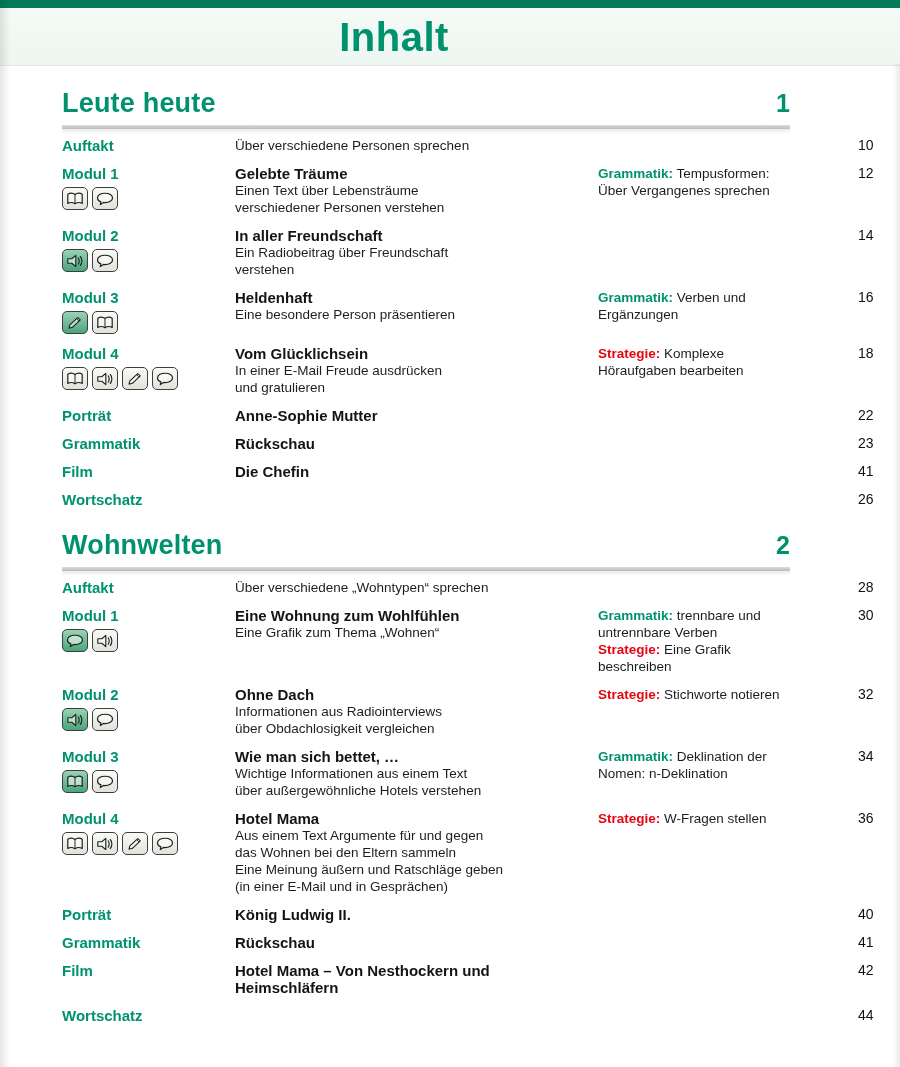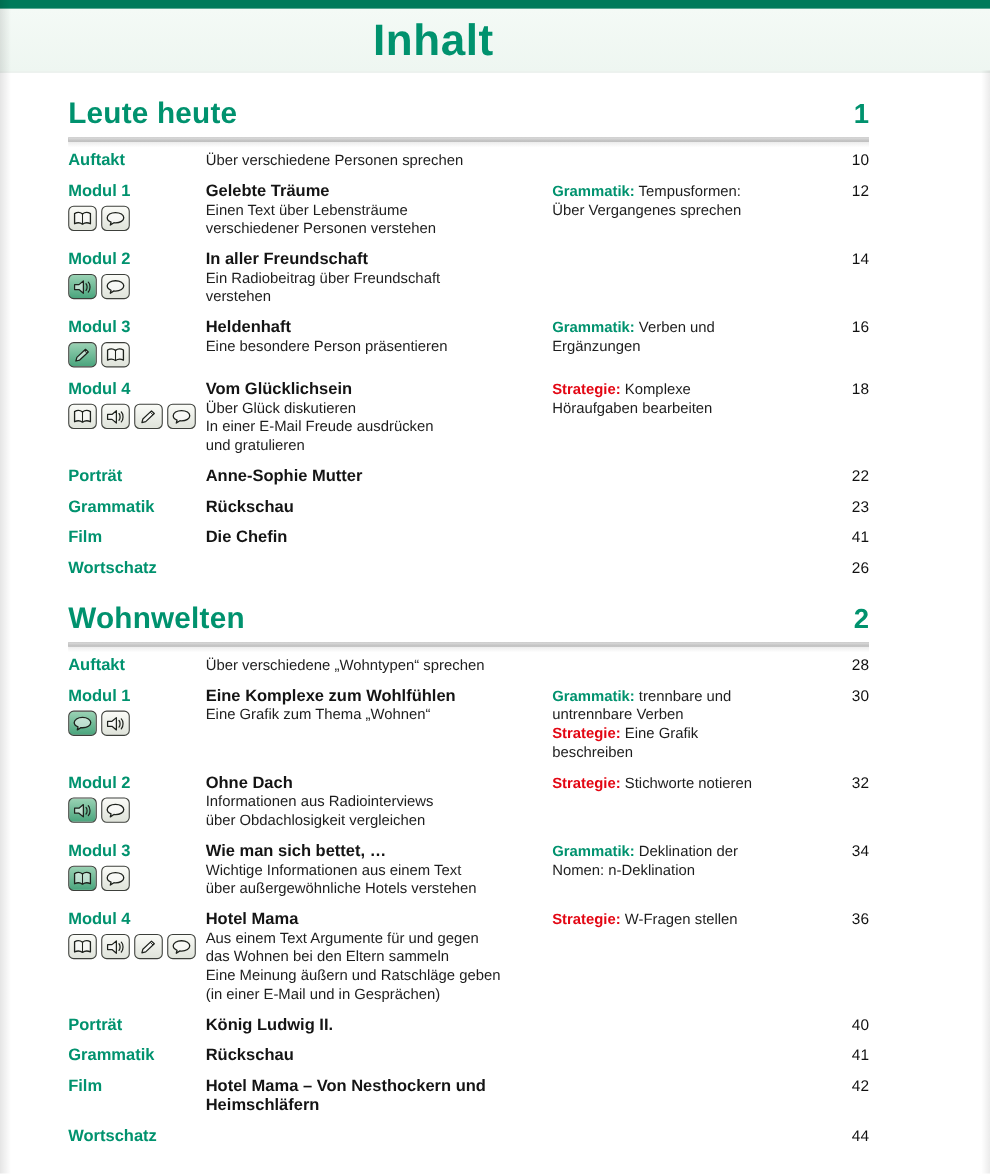--- a/index.html
+++ b/index.html
@@ -54,20 +54,21 @@
   .ch-rule::after{
     content:"";display:block;height:9px;
     background:linear-gradient(#dcdcdc, rgba(255,255,255,0));
   }
 
   .row{
     display:grid;
     grid-template-columns:125px 315px 212px 1fr;
     margin-top:8px;margin-bottom:11px;
     align-items:start;
+    gap:48px;
   }
   .label{color:var(--accent);font-weight:bold;font-size:15px;line-height:17px;}
   .icons{display:flex;gap:4px;margin-top:5px;}
   .icon{
     width:26px;height:23px;border:1.5px solid #3c3f3a;border-radius:5px;
     background:linear-gradient(#fafbf7,#dfe3da);
     display:inline-flex;align-items:center;justify-content:center;
   }
   .icon.hl{background:linear-gradient(#9ad2b4,#4aa57d);}
   .icon svg{width:20px;height:16px;display:block;}
@@ -217,21 +218,20 @@
             </span>
             <span class="icon">
               <svg viewBox="0 0 24 20">
                 <path d="M12 2.8 C6.6 2.8 2.6 5.4 2.6 8.6 C2.6 10.8 4.3 12.6 6.9 13.6 L6.1 17 L10.2 14.3 C10.8 14.4 11.4 14.5 12 14.5 C17.4 14.5 21.4 11.8 21.4 8.6 C21.4 5.4 17.4 2.8 12 2.8 Z" fill="rgba(255,255,255,.55)" stroke="#1e221d" stroke-width="1.5" stroke-linejoin="round"></path>
               </svg>
             </span>
           </div>
         </div>
         <div class="c2">
           <div class="title">Vom Glücklichsein</div>
-          <div class="desc">Über Glück diskutieren</div>
           <div class="desc">In einer E-Mail Freude ausdrücken</div>
           <div class="desc">und gratulieren</div>
         </div>
         <div class="c3">
           <div class="note-seg"><span class="note-tag strategie">Strategie:</span> Komplexe Höraufgaben bearbeiten</div>
         </div>
         <div class="c4 page">18</div>
       </div>
       <div class="row">
         <div class="c1">
@@ -300,21 +300,21 @@
             <span class="icon">
               <svg viewBox="0 0 24 20">
                 <polygon points="3,7.2 8,7.2 13,3 13,17 8,12.8 3,12.8" fill="rgba(255,255,255,.55)" stroke="#1e221d" stroke-width="1.4" stroke-linejoin="round"></polygon>
                 <path d="M16 6.2 C17.6 7.8 17.6 12.2 16 13.8" fill="none" stroke="#1e221d" stroke-width="1.4" stroke-linecap="round"></path>
                 <path d="M18.6 4.4 C21.2 6.8 21.2 13.2 18.6 15.6" fill="none" stroke="#1e221d" stroke-width="1.4" stroke-linecap="round"></path>
               </svg>
             </span>
           </div>
         </div>
         <div class="c2">
-          <div class="title">Eine Komplexe zum Wohlfühlen</div>
+          <div class="title">Eine Wohnung zum Wohlfühlen</div>
           <div class="desc">Eine Grafik zum Thema „Wohnen“</div>
         </div>
         <div class="c3">
           <div class="note-seg"><span class="note-tag grammatik">Grammatik:</span> trennbare und untrennbare Verben</div>
           <div class="note-seg"><span class="note-tag strategie">Strategie:</span> Eine Grafik beschreiben</div>
         </div>
         <div class="c4 page">30</div>
       </div>
       <div class="row">
         <div class="c1">

